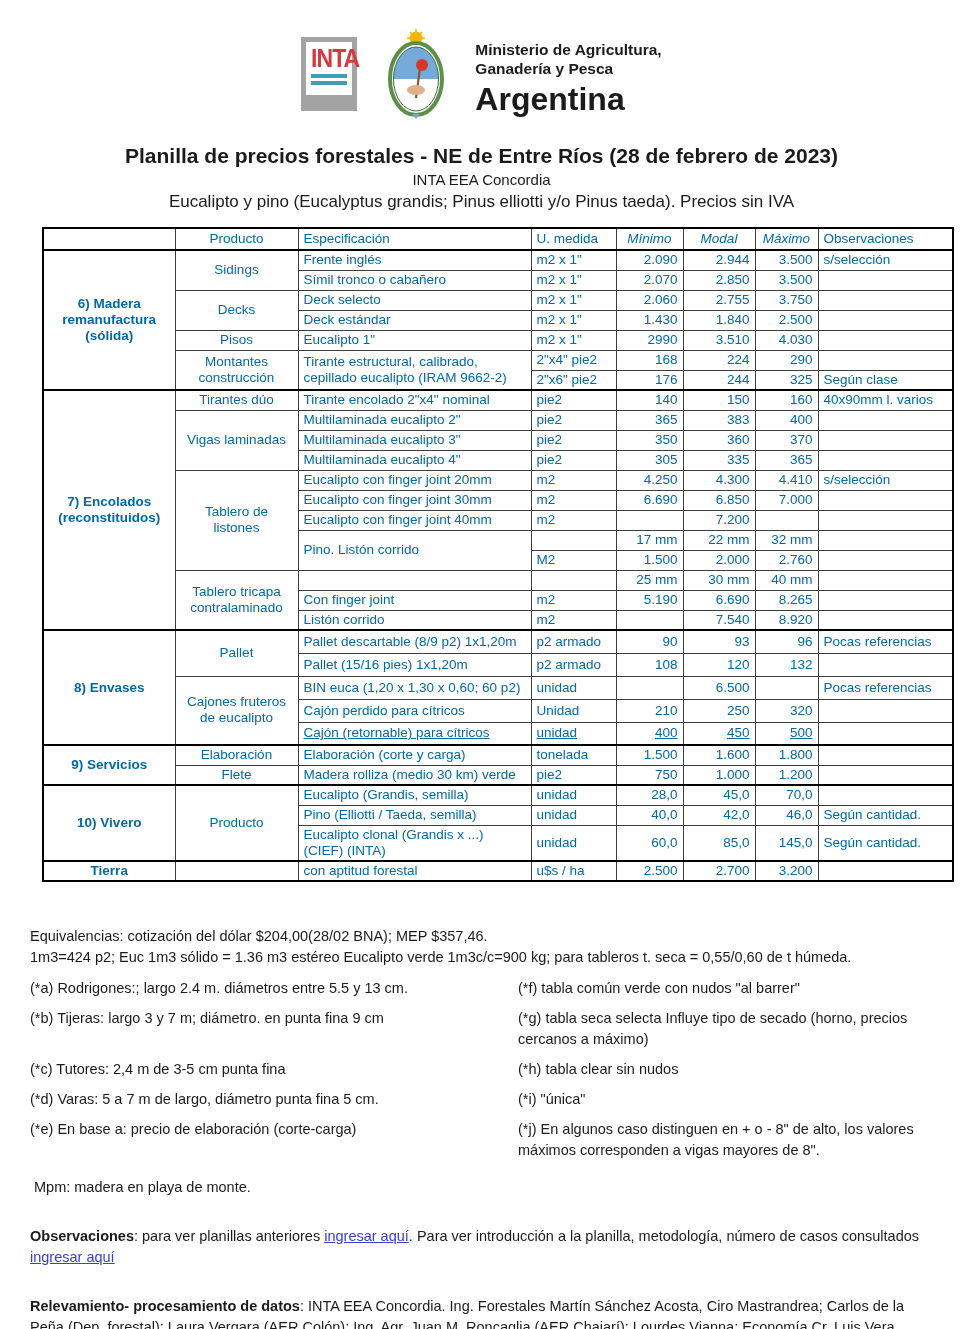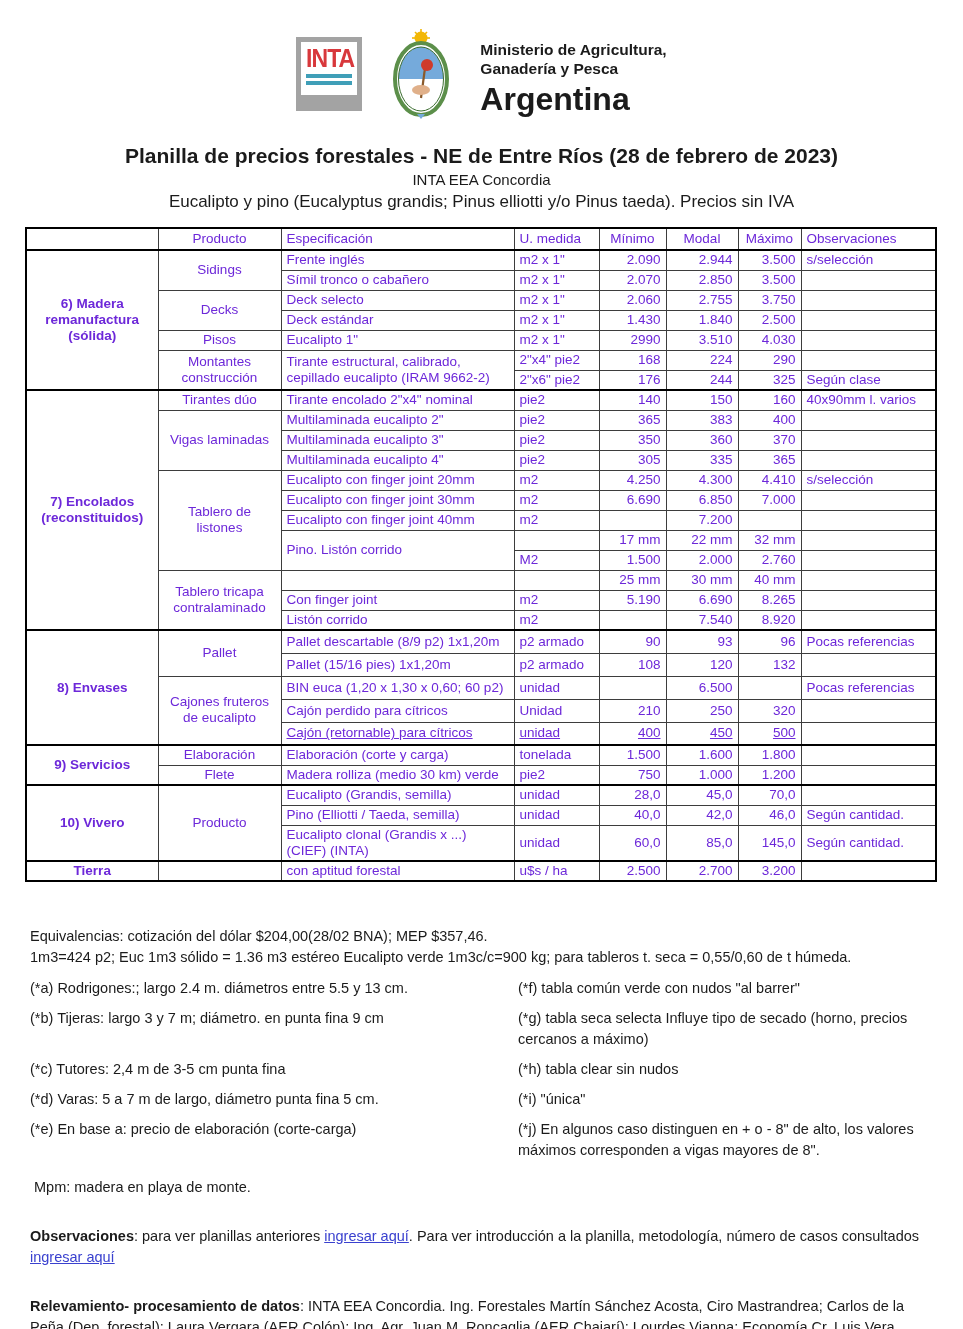--- a/index.html
+++ b/index.html
@@ -6,21 +6,21 @@
   html,body { background:#ffffff; }
   .page {
     width: 963px; min-height: 1329px; margin: 0 auto; background: #ffffff;
     font-family: "Liberation Sans", sans-serif; color: #1b1b1b;
     padding-top: 28px; position: relative;
   }
 
   
   .logo-row { display:flex; justify-content:center; align-items:center; gap:28px; height: 92px; }
   .inta-box {
-    width: 66px; height: 74px; background:#ffffff;
+    width: 56px; height: 74px; background:#ffffff;
     border: 5px solid #a3a3a3; border-bottom-width: 16px;
     display:flex; flex-direction:column; justify-content:center; padding: 2px 5px 9px 5px;
   }
   .inta-word {
     color:#d8383c; font-weight:bold; font-size:25px; letter-spacing:-1px;
     transform: scaleX(0.92); transform-origin:left; line-height: 26px;
   }
   .inta-bar { height:4px; background:#3f9fb8; margin-top:3px; }
   .arms { width:62px; height:92px; }
   .ministry { line-height:19px; }
@@ -28,38 +28,38 @@
   .ministry-country { font-weight:bold; font-size:32px; margin-top:12px; }
 
   
   .title-main { text-align:center; font-weight:bold; font-size:21px; margin-top:24px; }
   .title-sub  { text-align:center; font-size:15px; margin-top:3px; }
   .title-species { text-align:center; font-size:17px; margin-top:4px; }
 
   
   table.price {
     border-collapse: collapse; table-layout: fixed;
-    width: 910px; margin: 15px 0 0 25px;
-    font-size: 13.5px; color:#6d28d9;
+    width: 910px; margin: 15px 0 0 42px;
+    font-size: 13.5px; color:#0369a1;
   }
   table.price th, table.price td {
     border: 1px solid #3d3d3d; padding: 1px 5px; overflow: hidden;
     font-weight: normal; line-height: 16px;
   }
   table.price { border: 2px solid #000; }
   table.price thead tr { height: 22px; }
   table.price tbody tr { height: 20px; }
   tr.sec-top td { border-top: 2px solid #000; }
   .col-section { text-align:center; font-weight:bold !important; }
   .col-producto { text-align:center; }
   .col-espec { text-align:left; }
   .col-unidad { text-align:left; }
   .col-min, .col-modal, .col-max { text-align:right; }
   .col-obs { text-align:left; }
-  th.col-min, th.col-modal, th.col-max { text-align:center; }
+  th.col-min, th.col-modal, th.col-max { text-align:center;font-style:italic; }
 
   
   .footer { width: 900px; margin: 44px 0 0 30px; font-size: 14.5px; line-height: 21px; }
   .equiv p { margin: 0; }
   .footnotes {
     display:grid; grid-template-columns: 482px 1fr; column-gap: 6px; row-gap: 9px;
     margin-top: 10px;
   }
   .mpm { margin-top: 16px; padding-left: 4px; }
   .para { margin-top: 28px; }

